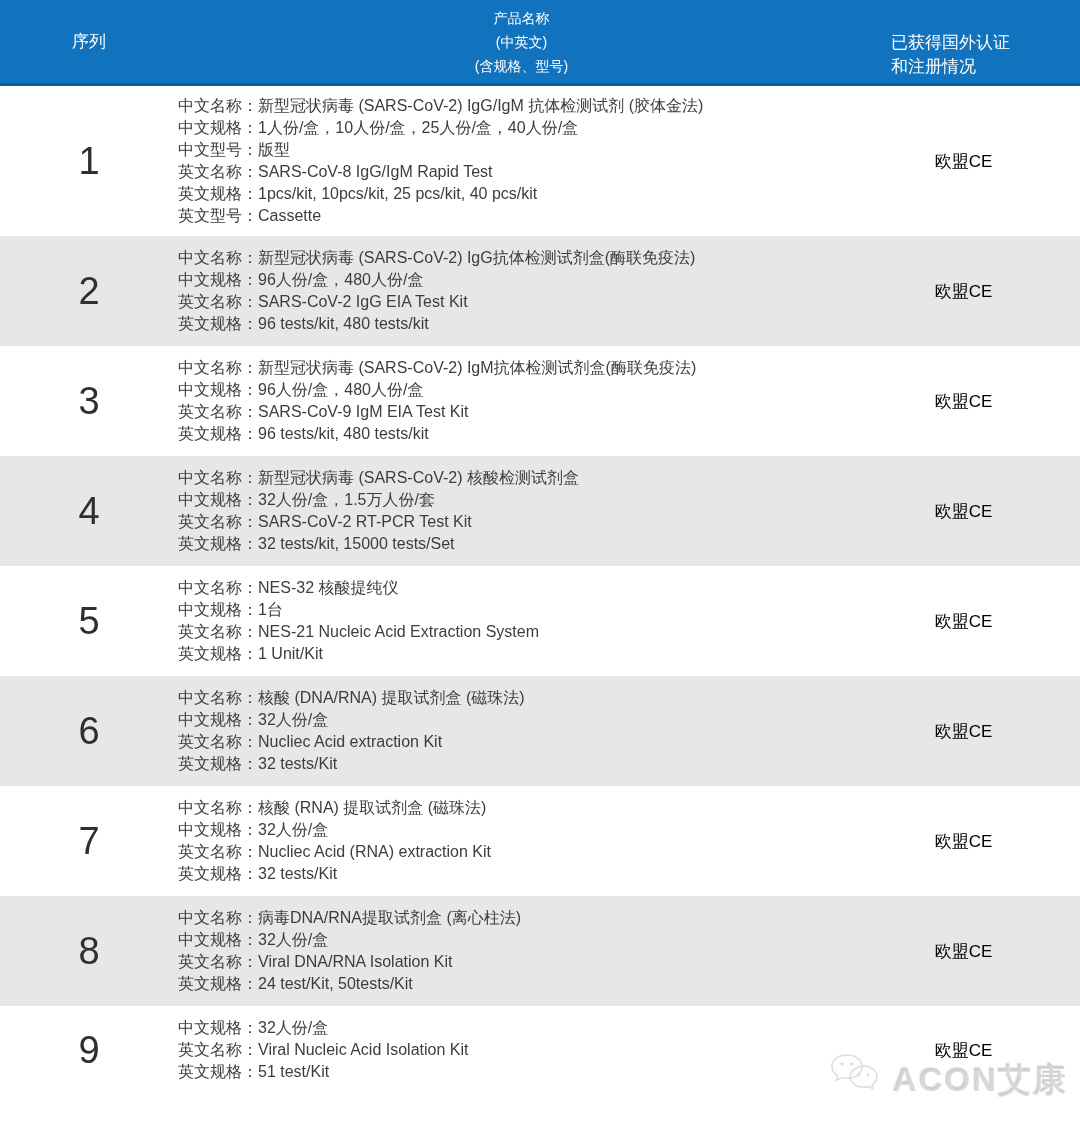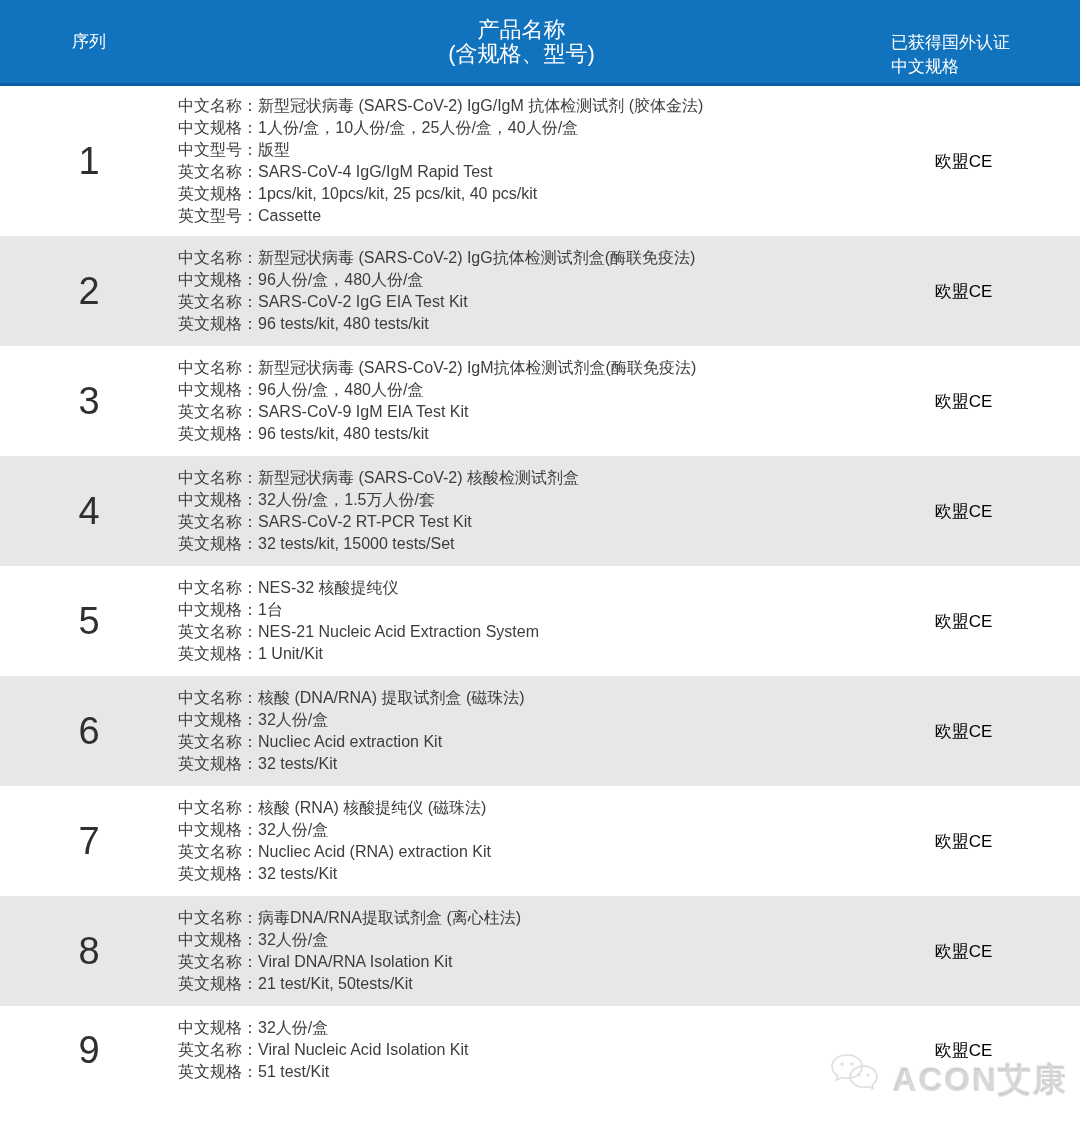--- a/index.html
+++ b/index.html
@@ -9,21 +9,21 @@
     background:#ffffff;position:relative;overflow:hidden;
   }
   .table{width:1080px;}
   
   .thead{
     display:flex;align-items:center;
     background:#1172bd;color:#ffffff;
     height:83px;border-bottom:3px solid #0b5ca3;
   }
   .th-seq{width:178px;text-align:center;font-size:17px;}
-  .th-prod{flex:1;text-align:center;font-size:22px;line-height:24px;}
+  .th-prod{flex:1;text-align:center;font-size:14px;line-height:24px;}
   .th-cert{width:215px;box-sizing:border-box;padding-left:26px;font-size:17px;line-height:24px;margin-top:26px;}
   
   .row{display:flex;background:#ffffff;}
   .row.alt{background:#e7e7e7;}
   .seq{
     width:178px;display:flex;align-items:center;justify-content:center;
     font-size:38px;color:#2f2f2f;
   }
   .content{flex:1;padding:11px 0;font-size:16px;line-height:22px;color:#3d3d3d;}
   .row-1 .content{padding:9px 0;}
@@ -48,35 +48,36 @@
 </style>
 </head>
 <body>
 
 <div class="table">
 
   <div class="thead">
     <div class="th-seq">序列</div>
     <div class="th-prod">
       <div>产品名称</div>
+      <div>(中英文)</div>
       <div>(含规格、型号)</div>
     </div>
     <div class="th-cert">
       <div>已获得国外认证</div>
-      <div>中文规格</div>
+      <div>和注册情况</div>
     </div>
   </div>
 
   <div class="row row-1">
     <div class="seq">1</div>
     <div class="content">
       <div class="line">中文名称：新型冠状病毒 (SARS-CoV-2) IgG/IgM 抗体检测试剂 (胶体金法)</div>
       <div class="line">中文规格：1人份/盒，10人份/盒，25人份/盒，40人份/盒</div>
       <div class="line">中文型号：版型</div>
-      <div class="line">英文名称：SARS-CoV-4 IgG/IgM Rapid Test</div>
+      <div class="line">英文名称：SARS-CoV-8 IgG/IgM Rapid Test</div>
       <div class="line">英文规格：1pcs/kit, 10pcs/kit, 25 pcs/kit, 40 pcs/kit</div>
       <div class="line">英文型号：Cassette</div>
     </div>
     <div class="cert">欧盟CE</div>
   </div>
 
   <div class="row alt">
     <div class="seq">2</div>
     <div class="content">
       <div class="line">中文名称：新型冠状病毒 (SARS-CoV-2) IgG抗体检测试剂盒(酶联免疫法)</div>
@@ -127,35 +128,35 @@
       <div class="line">中文规格：32人份/盒</div>
       <div class="line">英文名称：Nucliec Acid extraction Kit</div>
       <div class="line">英文规格：32 tests/Kit</div>
     </div>
     <div class="cert">欧盟CE</div>
   </div>
 
   <div class="row">
     <div class="seq">7</div>
     <div class="content">
-      <div class="line">中文名称：核酸 (RNA) 核酸提纯仪 (磁珠法)</div>
+      <div class="line">中文名称：核酸 (RNA) 提取试剂盒 (磁珠法)</div>
       <div class="line">中文规格：32人份/盒</div>
       <div class="line">英文名称：Nucliec Acid  (RNA) extraction Kit</div>
       <div class="line">英文规格：32 tests/Kit</div>
     </div>
     <div class="cert">欧盟CE</div>
   </div>
 
   <div class="row alt">
     <div class="seq">8</div>
     <div class="content">
       <div class="line">中文名称：病毒DNA/RNA提取试剂盒 (离心柱法)</div>
       <div class="line">中文规格：32人份/盒</div>
       <div class="line">英文名称：Viral DNA/RNA Isolation Kit</div>
-      <div class="line">英文规格：21 test/Kit, 50tests/Kit</div>
+      <div class="line">英文规格：24 test/Kit, 50tests/Kit</div>
     </div>
     <div class="cert">欧盟CE</div>
   </div>
 
   <div class="row">
     <div class="seq">9</div>
     <div class="content">
       <div class="line">中文规格：32人份/盒</div>
       <div class="line">英文名称：Viral Nucleic Acid Isolation Kit</div>
       <div class="line">英文规格：51 test/Kit</div>

